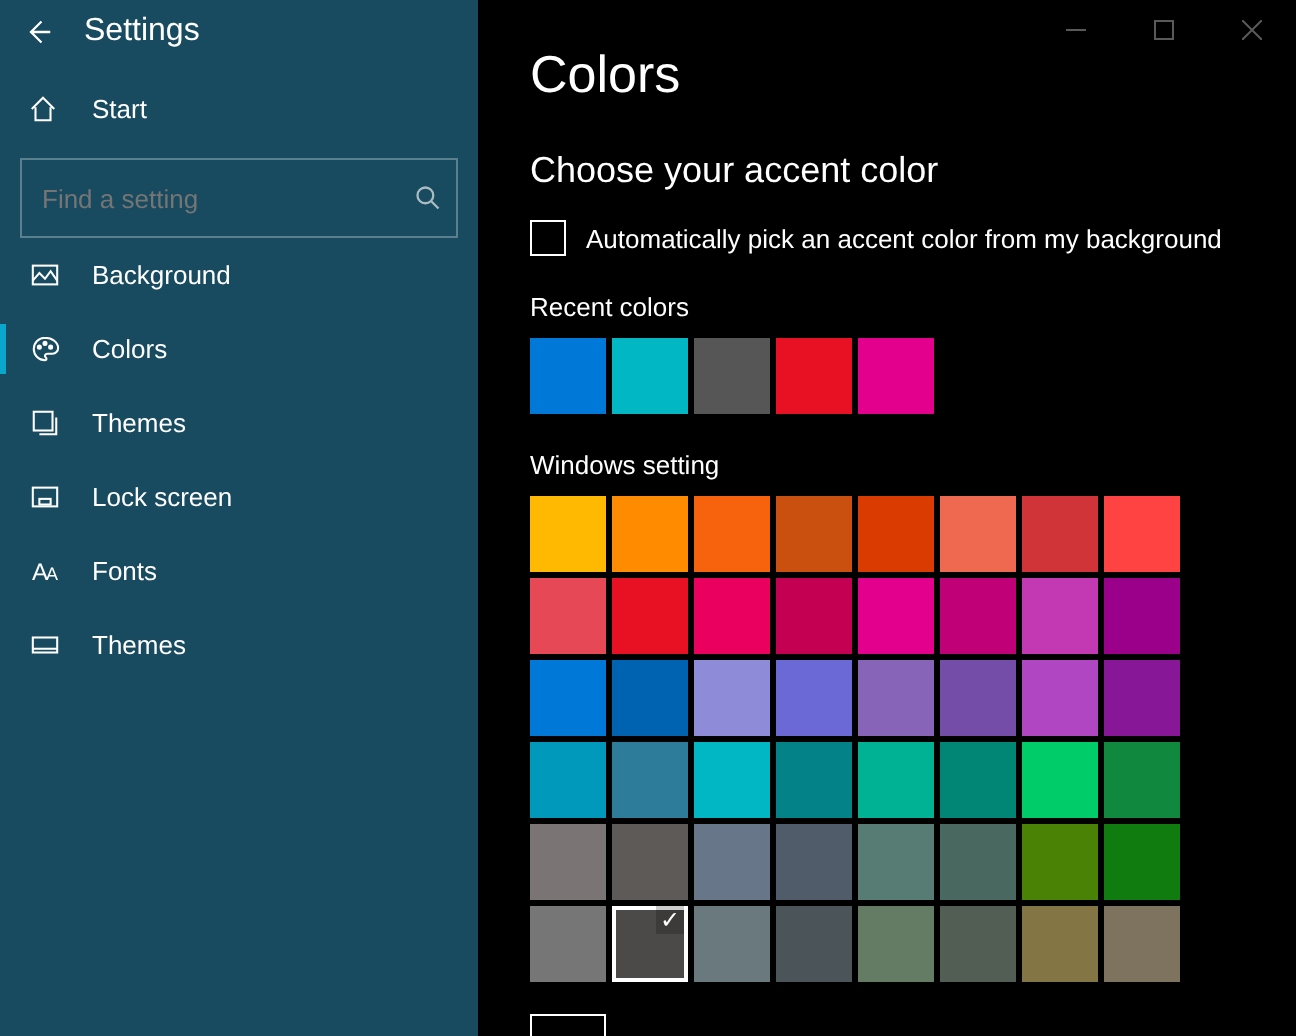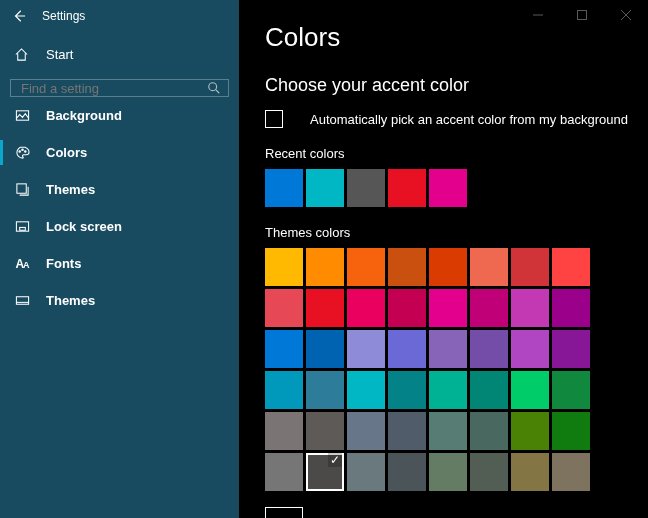--- a/index.html
+++ b/index.html
@@ -2,45 +2,45 @@
 <html><head>
 <meta charset="utf-8">
 <style>
   * { margin: 0; padding: 0; box-sizing: border-box; user-select: none; }
   html, body { width: 648px; height: 518px; overflow: hidden; font-family: "Segoe UI", Arial, sans-serif; }
   .app { display: flex; width: 100%; height: 100%; background: #000; color: #fff; }
 
   .sidebar { width: 239px; height: 100%; background: #184b5f; display: flex; flex-direction: column; font-size: 13px; }
   .titlebar { display: flex; align-items: center; height: 32px; padding-left: 10px; gap: 14px; }
   .titlebar .back { width: 18px; height: 18px; display: flex; align-items: center; justify-content: center; }
-  .titlebar .title { font-size: 12px; }
+  .titlebar .title { font-size: 16px; }
 
   .home-row { display: flex; align-items: center; gap: 16px; padding: 9px 14px; margin-top: 6px; }
   .home-row .icon { width: 16px; text-align: center; }
 
   .search { margin: 8px 10px 0 10px; position: relative; }
   .search input {
-    width: 100%; height: 18px; background: transparent; border: 1px solid #5a7f8e;
+    width: 100%; height: 40px; background: transparent; border: 1px solid #5a7f8e;
     color: #cfd8dc; font-size: 13px; padding: 0 28px 0 10px; outline: none;
   }
   .search .mag { position: absolute; right: 8px; top: 50%; transform: translateY(-50%); width: 14px; height: 14px; opacity: .8; }
 
   .section { font-weight: 600; font-size: 13px; padding: 18px 14px 8px 14px; }
 
-  .nav { display: flex; flex-direction: column; font-weight: bold; }
+  .nav { display: flex; flex-direction: column; }
   .nav-item { display: flex; align-items: center; gap: 16px; padding: 11px 14px; position: relative; cursor: default; }
   .nav-item .icon { width: 16px; display: flex; align-items: center; justify-content: center; }
   .nav-item.selected::before { content: ""; position: absolute; left: 0; top: 6px; bottom: 6px; width: 3px; background: #0aa6cc; }
 
   .content { flex: 1; height: 100%; background: #000; padding: 22px 0 0 26px; overflow: hidden; }
   h1 { font-weight: 400; font-size: 26px; margin-bottom: 22px; }
   h2 { font-weight: 400; font-size: 18px; margin-bottom: 14px; }
   .subhead { font-size: 13px; margin: 18px 16px 8px 0; }
 
-  .checkbox-row { display: flex; align-items: center; gap: 27px; font-size: 13px; }
+  .checkbox-row { display: flex; align-items: center; gap: 10px; font-size: 13px; }
   .checkbox { width: 18px; height: 18px; border: 1.5px solid #fff; }
 
   .swatches { display: flex; flex-wrap: wrap; gap: 3px; max-width: 340px; }
   .swatches.recent { max-width: 210px; }
   .swatch { width: 38px; height: 38px; position: relative; }
   .swatch.selected { outline: 2px solid #fff; outline-offset: -2px; }
   .swatch.selected::after {
      content: "✓"; position: absolute; right: 2px; top: 0; font-size: 12px; color: #fff;
      background: rgba(0,0,0,.2); padding: 0 2px;
   }
@@ -156,21 +156,21 @@
 
     <div class="subhead">Recent colors</div>
     <div class="swatches recent" id="recent">
         <div class="swatch" style="background: rgb(0, 120, 215);"></div>
         <div class="swatch" style="background: rgb(0, 183, 195);"></div>
         <div class="swatch" style="background: rgb(86, 86, 86);"></div>
         <div class="swatch" style="background: rgb(232, 17, 35);"></div>
         <div class="swatch" style="background: rgb(227, 0, 140);"></div>
       </div>
 
-    <div class="subhead">Themes colors</div>
+    <div class="subhead">Windows setting</div>
     <div class="swatches" id="windows">
         <div class="swatch" style="background: rgb(255, 185, 0);"></div>
         <div class="swatch" style="background: rgb(255, 140, 0);"></div>
         <div class="swatch" style="background: rgb(247, 99, 12);"></div>
         <div class="swatch" style="background: rgb(202, 80, 16);"></div>
         <div class="swatch" style="background: rgb(218, 59, 1);"></div>
         <div class="swatch" style="background: rgb(239, 105, 80);"></div>
         <div class="swatch" style="background: rgb(209, 52, 56);"></div>
         <div class="swatch" style="background: rgb(255, 67, 67);"></div>
         <div class="swatch" style="background: rgb(231, 72, 86);"></div>

